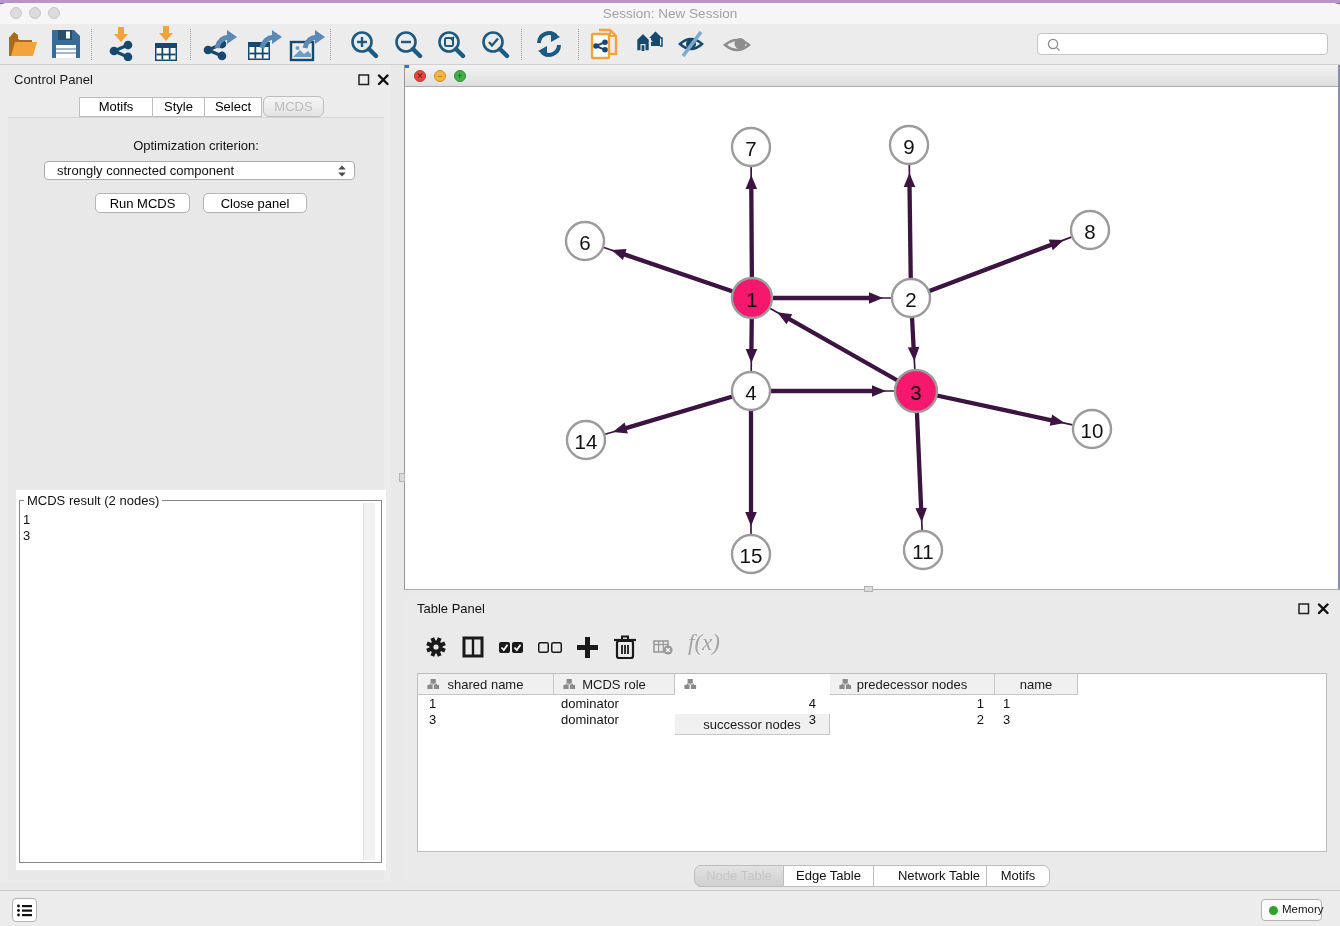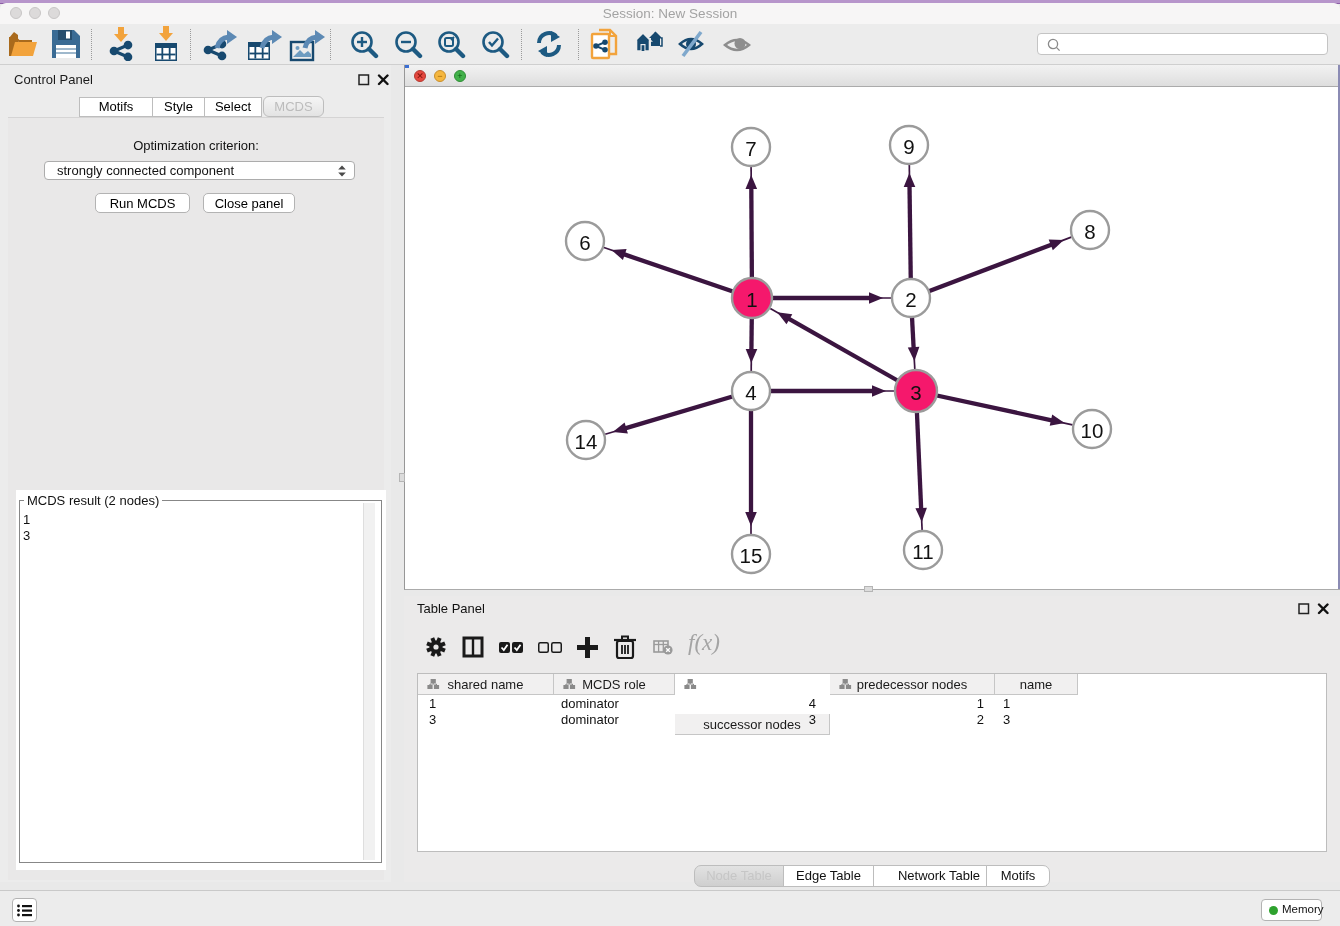--- a/index.html
+++ b/index.html
@@ -183,21 +183,21 @@
   <div class="lp-content">
     <div style="position:absolute;left:36px;top:43px;width:311px;height:19px;background:#fff;border:1px solid #ACACAC;border-radius:4px;">
       <span style="position:absolute;left:12px;top:1px;font-size:13px;">strongly connected component</span>
       <svg width="10" height="14" viewBox="0 0 10 14" style="position:absolute;right:7px;top:2px;">
           <path d="M1.2 5.4 L5 1.4 L8.8 5.4 Z" fill="#4a4a4a"></path>
           <path d="M1.2 8.6 L5 12.6 L8.8 8.6 Z" fill="#4a4a4a"></path>
         </svg>
     </div>
     <div style="position:absolute;left:0;top:20px;width:100%;text-align:center;font-size:13px;">Optimization criterion:</div>
     <div class="btn" style="left:87px;top:75px;width:95px;height:20px;line-height:19px;">Run MCDS</div>
-    <div class="btn" style="left:195px;top:75px;width:92px;height:20px;line-height:19px;">Close panel</div>
+    <div class="btn" style="left:195px;top:75px;width:104px;height:20px;line-height:19px;">Close panel</div>
     <div class="mcds-box">
       <div style="position:absolute;left:3px;top:10px;width:363px;height:363px;border:1px solid #878787;"></div>
       <div style="position:absolute;left:8px;top:3px;background:#fff;padding:0 3px;font-size:13px;">MCDS result (2 nodes)</div>
       <div style="position:absolute;left:7px;top:22px;font-size:13px;line-height:16px;">1<br>3</div>
       <div style="position:absolute;left:347px;top:13px;width:12px;height:357px;background:#F1F1F1;border-left:1px solid #DEDEDE;"></div>
     </div>
   </div>
 </div>
 
 <div class="abs netwin">

